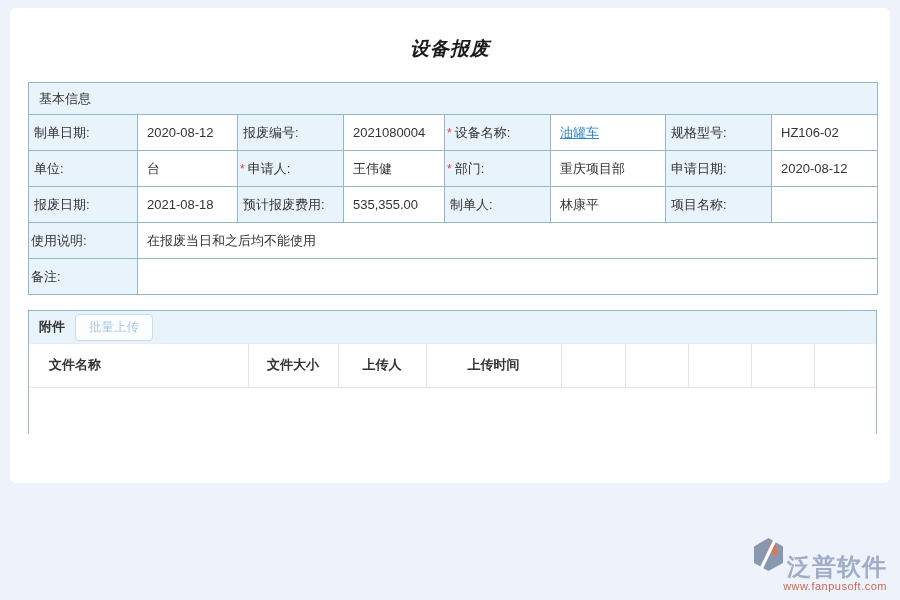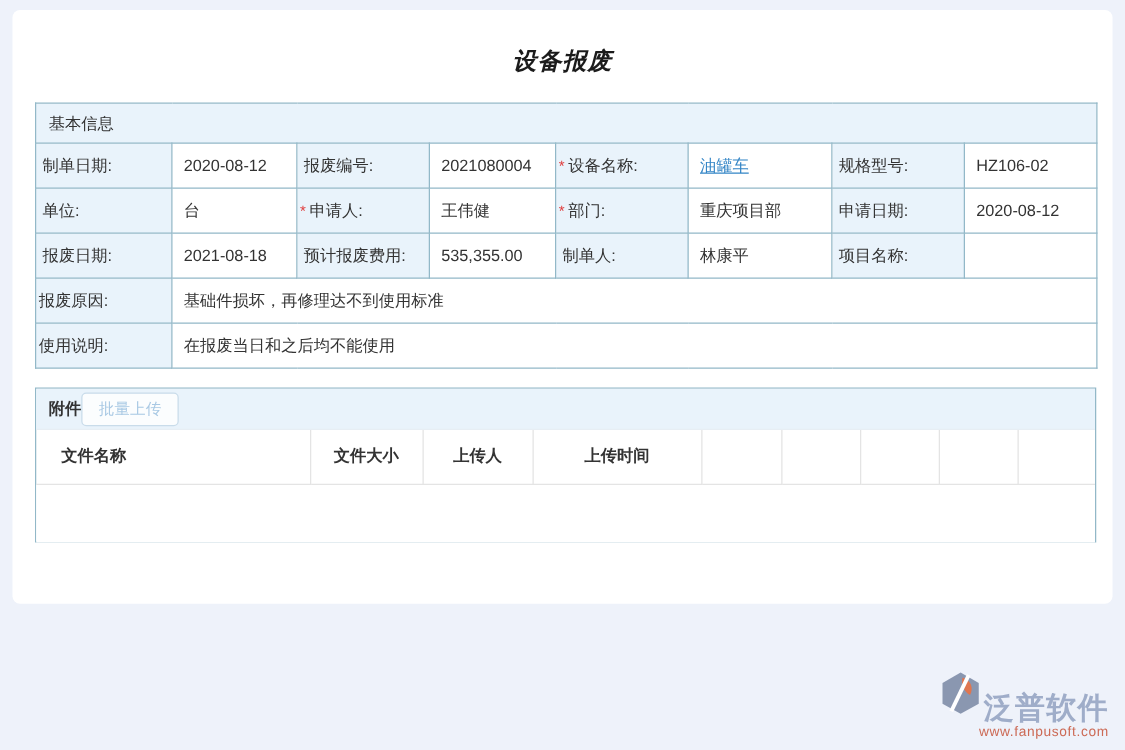--- a/index.html
+++ b/index.html
@@ -64,20 +64,21 @@
     border: 1px solid #92b8c8;
     height: 124px;
     background: #fff;
   }
   .attach-bar {
     height: 33px;
     background: #e9f3fb;
     display: flex;
     align-items: center;
     padding: 0 10px;
+    gap: 10px;
     border-bottom: 1px solid #e7eef4;
     font-size: 13px;
   }
   .attach-title { font-weight: 600; color: #333; }
   .upload-btn {
     background: #fbfdfe;
     border: 1px solid #c9dcea;
     border-radius: 4px;
     color: #a9c9e4;
     font-size: 12.5px;
@@ -173,26 +174,26 @@
       <td class="lbl"><span class="star"></span><span>报废日期:</span></td>
       <td class="val">2021-08-18</td>
       <td class="lbl"><span class="star"></span><span>预计报废费用:</span></td>
       <td class="val">535,355.00</td>
       <td class="lbl"><span class="star"></span><span>制单人:</span></td>
       <td class="val">林康平</td>
       <td class="lbl"><span class="star"></span><span>项目名称:</span></td>
       <td class="val"></td>
     </tr>
     <tr>
-      <td class="lbl">报废原因:</td>
-      <td class="val" colspan="7">基础件损坏，再修理达不到使用标准</td>
-    </tr>
-    <tr>
       <td class="lbl">使用说明:</td>
       <td class="val" colspan="7">在报废当日和之后均不能使用</td>
+    </tr>
+    <tr>
+      <td class="lbl">备注:</td>
+      <td class="val" colspan="7"></td>
     </tr>
   </tbody>
     </table>
 
   <div class="attach-box">
     <div class="attach-bar">
       <span class="attach-title">附件</span>
       <button class="upload-btn">批量上传</button>
     </div>
     <table class="attach-table">

